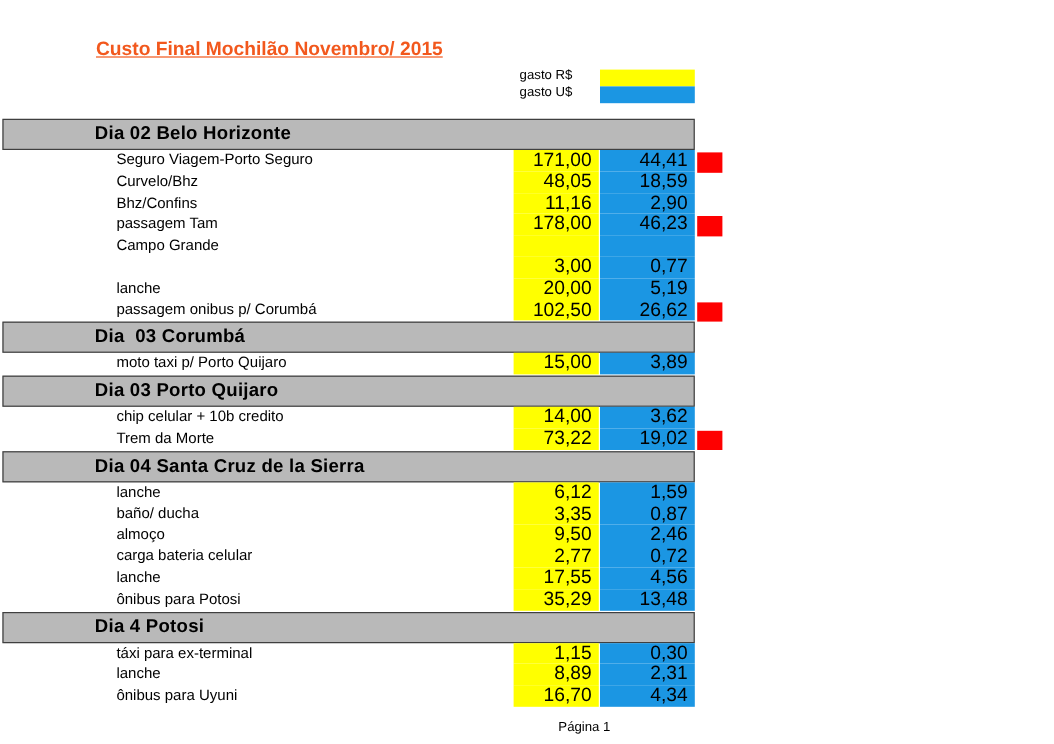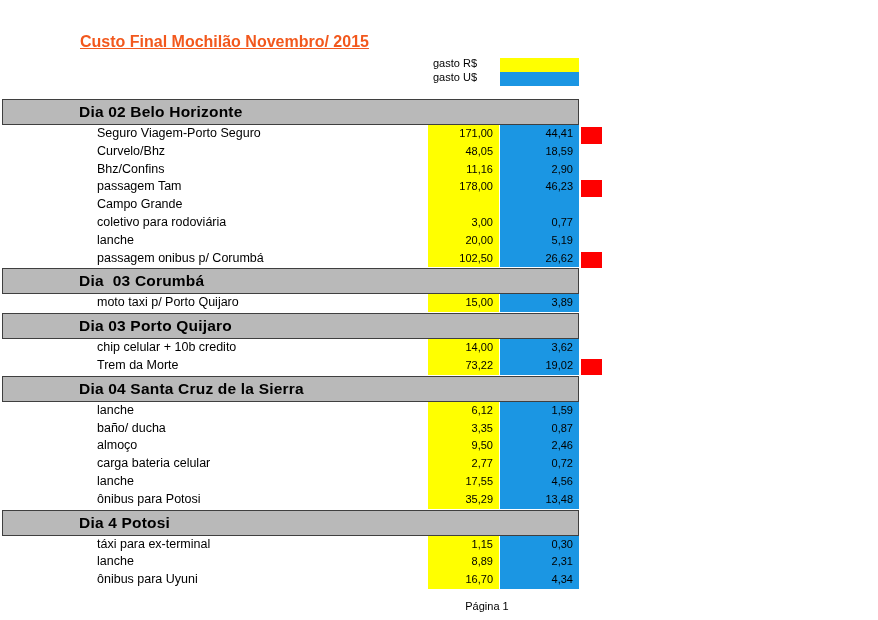--- a/index.html
+++ b/index.html
@@ -37,21 +37,21 @@
   }
   .section-bar:not(:first-child) { margin-top:1px; }
   .section-title { font-size:15.5px; font-weight:bold; white-space:pre; letter-spacing:0.2px; }
   .row { position:relative; height:17.8px; }
   .row-label {
     position:absolute; left:97px; top:0; font-size:12.5px;
     line-height:17.8px; white-space:pre;
   }
   .cell {
     position:absolute; top:0; height:100%; box-sizing:border-box;
-    text-align:right; font-size:11px; line-height:17.8px; padding-right:6px;
+    text-align:right; font-size:16px; line-height:17.8px; padding-right:6px;
   }
   .cell-brl { left:428px; width:71px; background:var(--yellow); }
   .cell-usd { left:500px; width:79px; background:var(--blue); }
   .flag { position:absolute; left:581px; top:2px; width:21px; height:16.5px; background:var(--red); }
   .footer {
     position:absolute; left:0; top:600px; width:878px;
     text-align:center; font-size:11px;margin-left:48px;
   }
 </style>
 </head>
@@ -91,21 +91,20 @@
         <span class="cell cell-brl">178,00</span>
         <span class="cell cell-usd">46,23</span>
         <span class="flag"></span>
       </div>
       <div class="row">
         <span class="row-label">Campo Grande</span>
         <span class="cell cell-brl"></span>
         <span class="cell cell-usd"></span>
       </div>
       <div class="row">
-        <span class="row-label">coletivo para rodoviária</span>
         <span class="cell cell-brl">3,00</span>
         <span class="cell cell-usd">0,77</span>
       </div>
       <div class="row">
         <span class="row-label">lanche</span>
         <span class="cell cell-brl">20,00</span>
         <span class="cell cell-usd">5,19</span>
       </div>
       <div class="row">
         <span class="row-label">passagem onibus p/ Corumbá</span>

